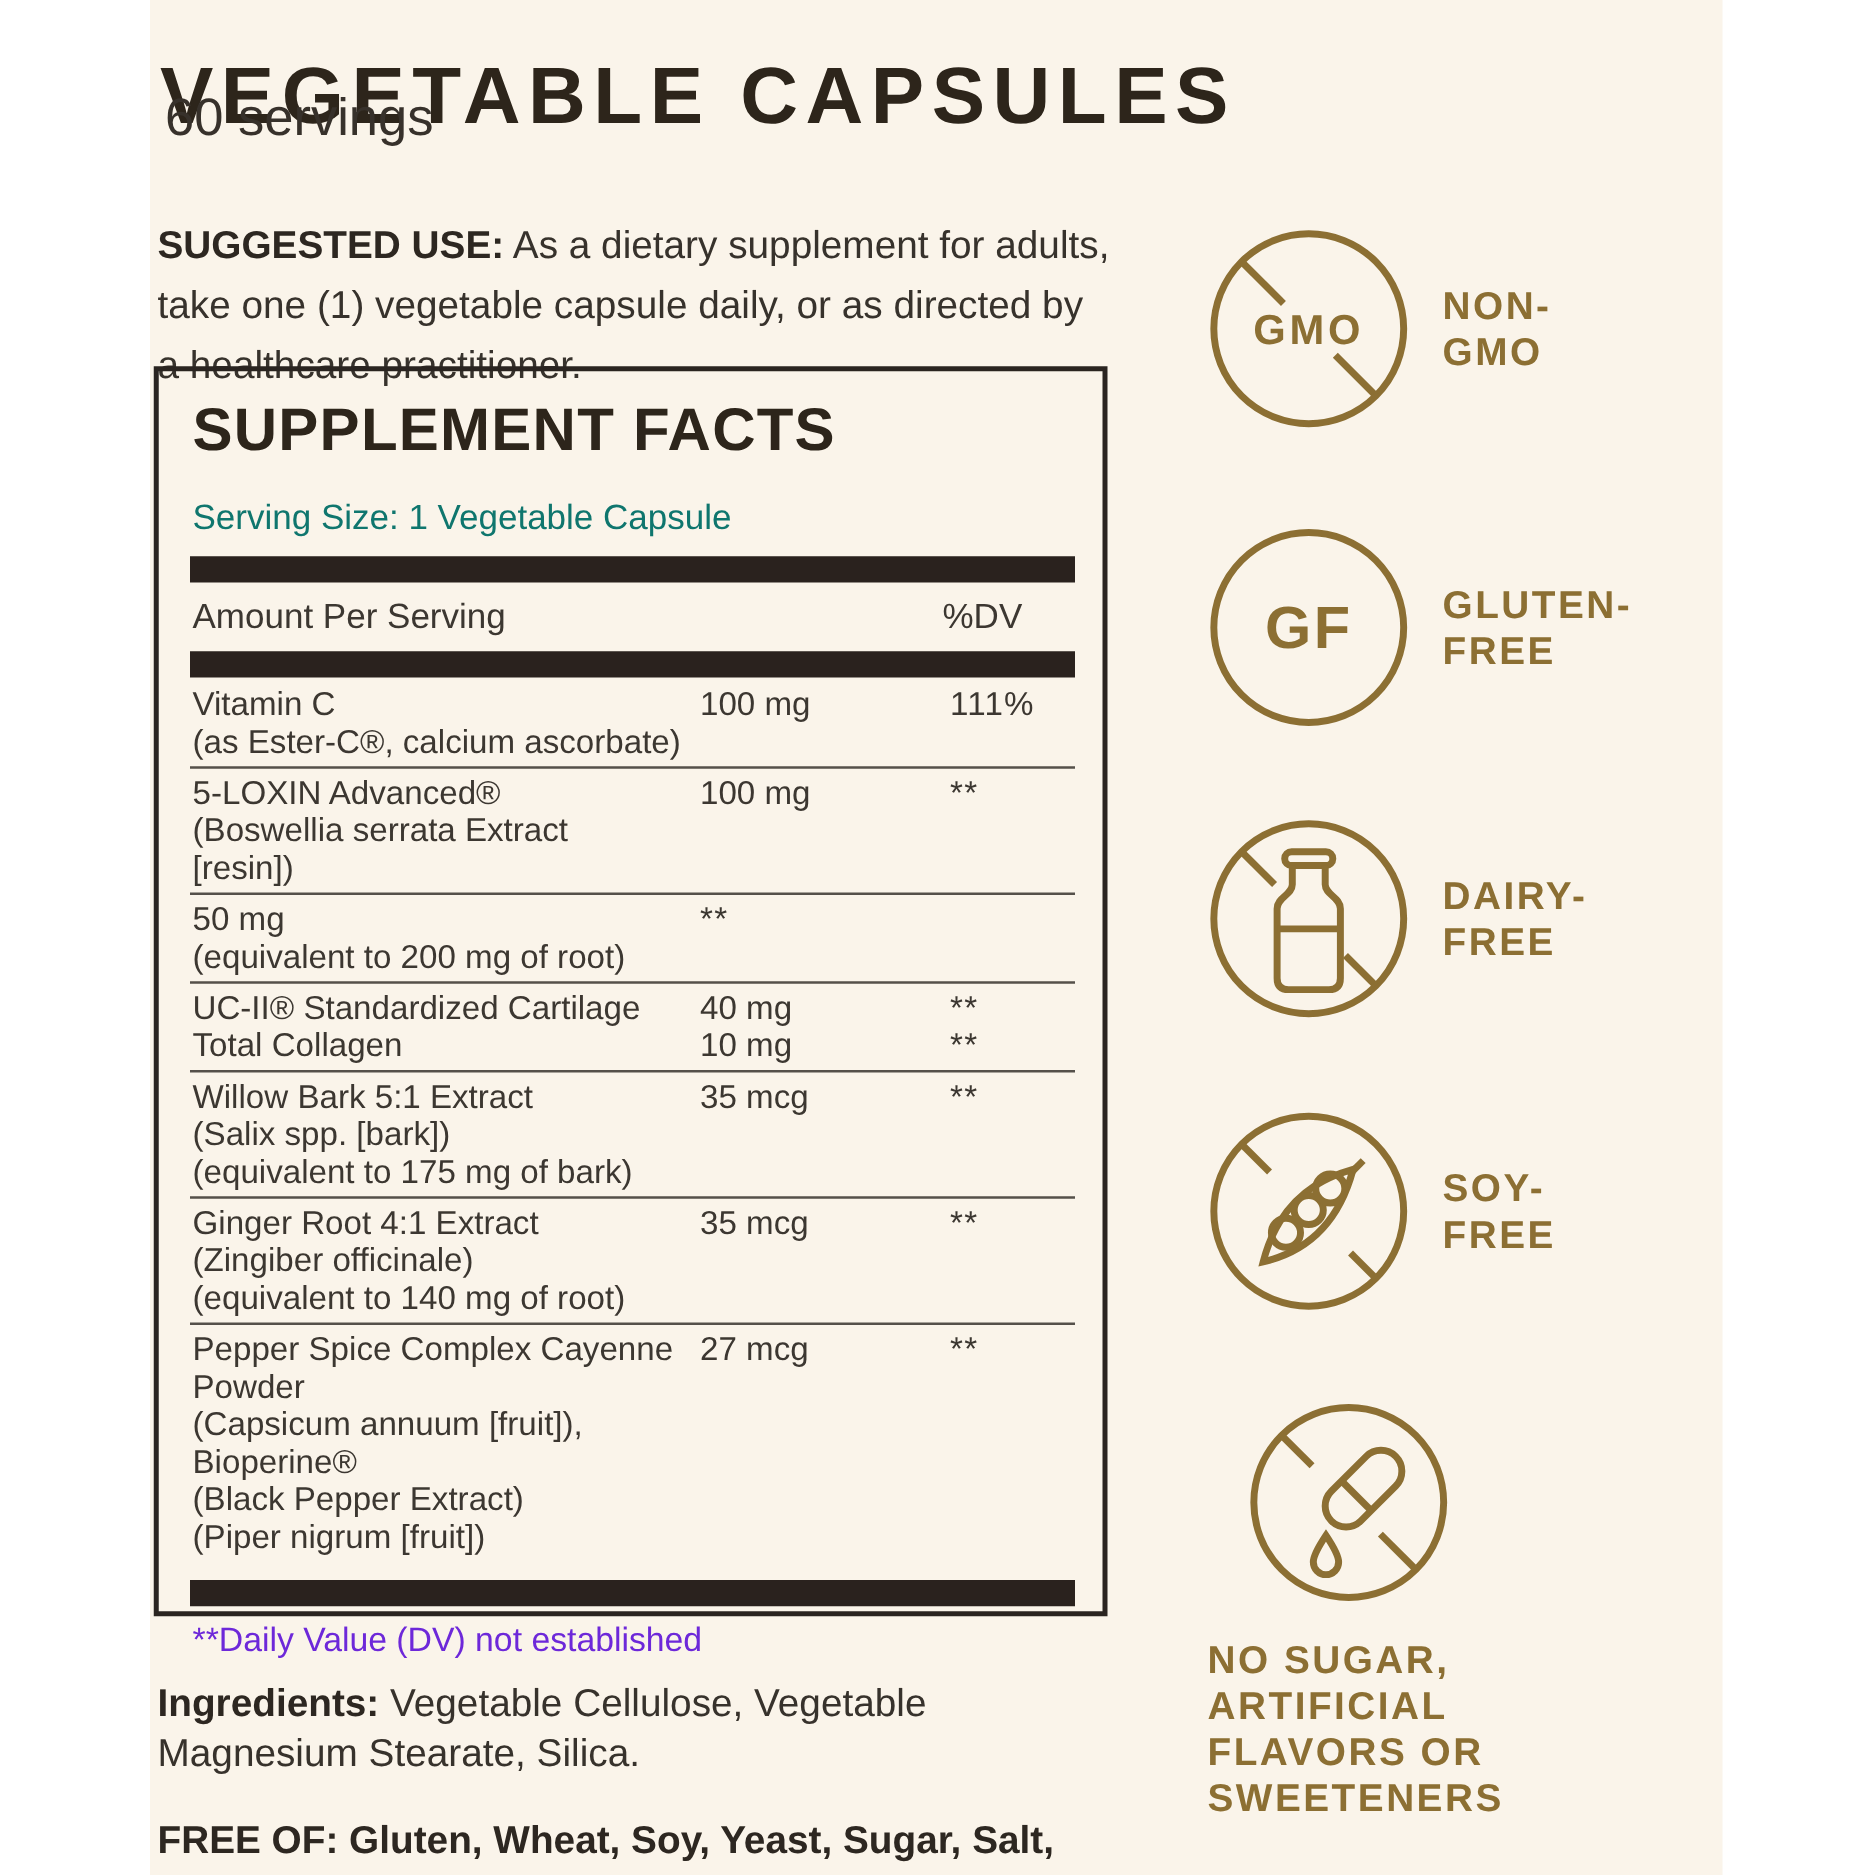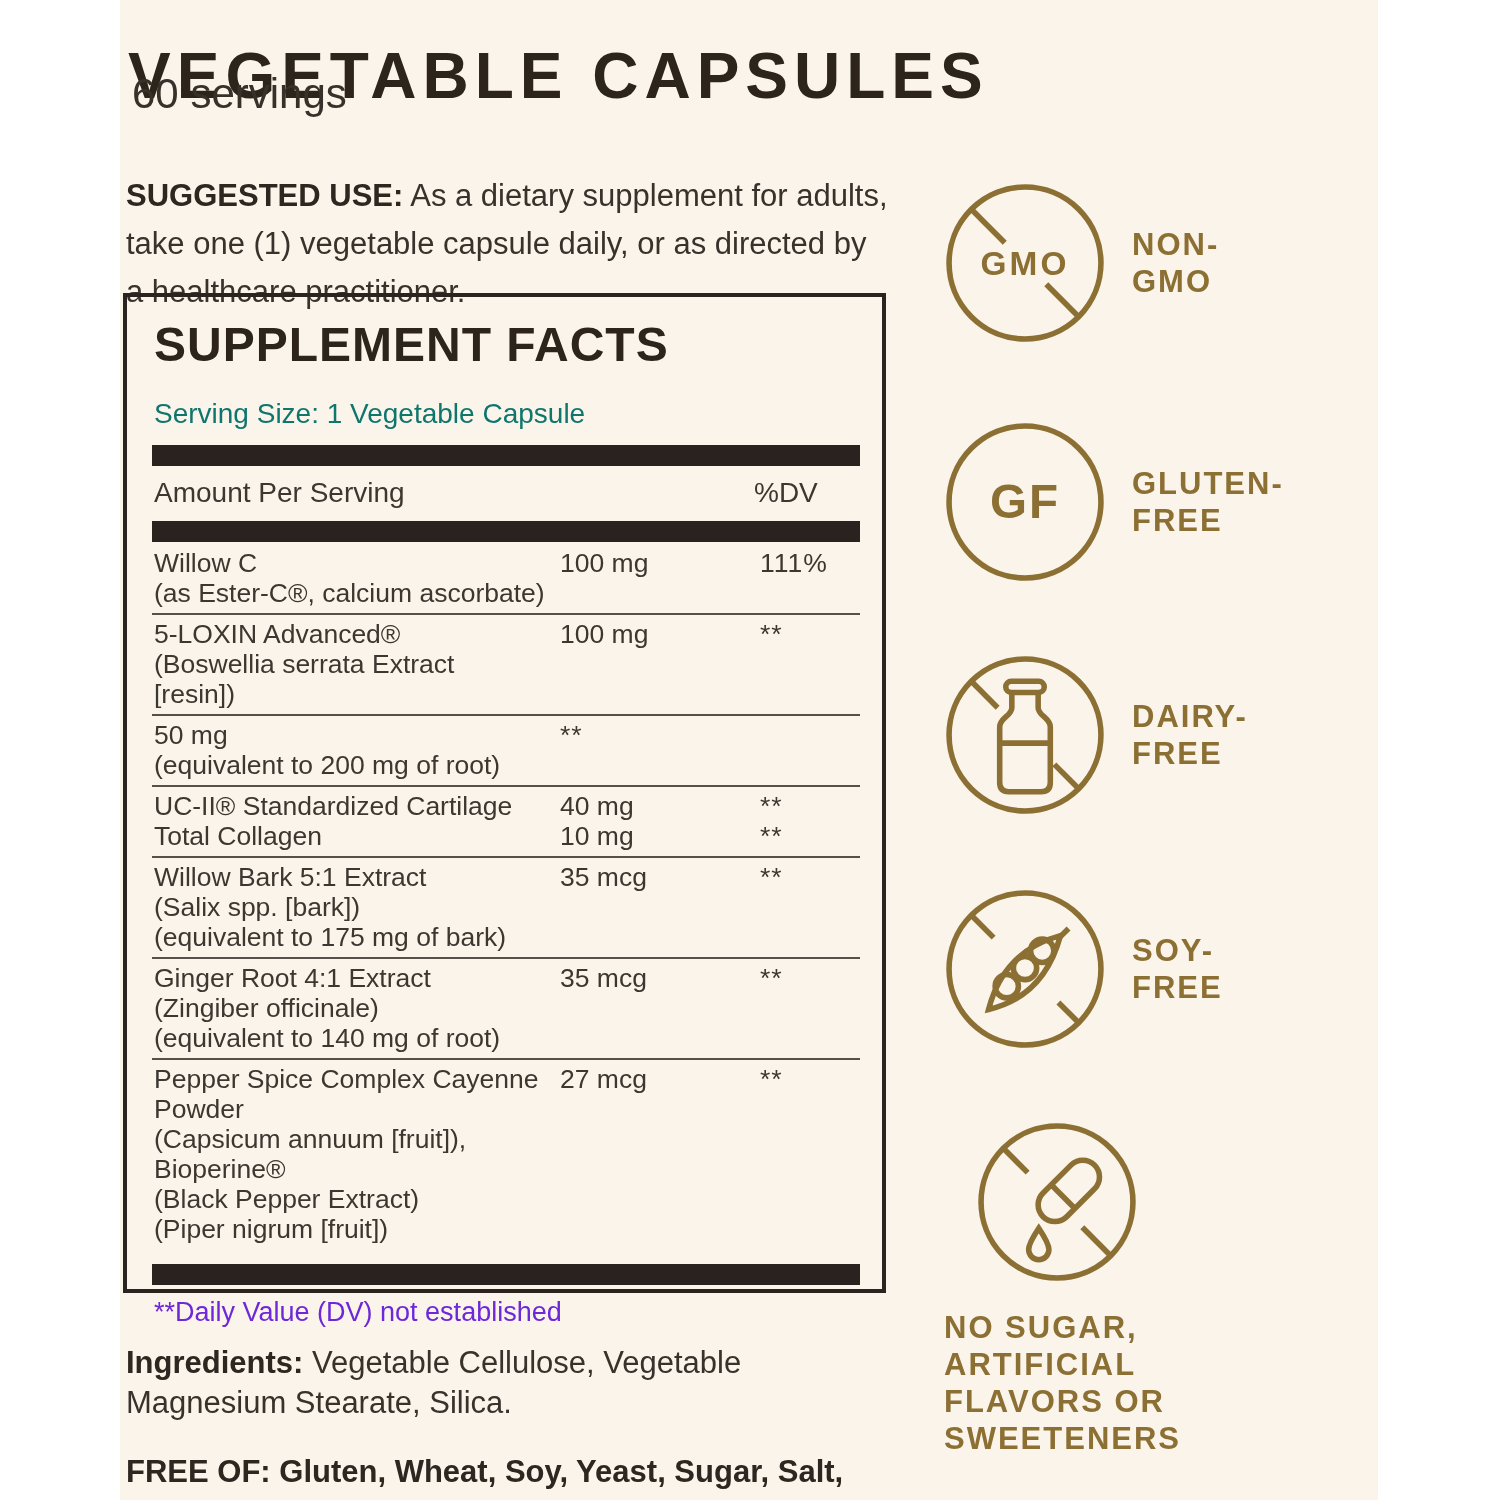--- a/index.html
+++ b/index.html
@@ -34,21 +34,21 @@
   .footnote{padding:12px 2px;font-size:27px;color:#6d28d9;}
 
   
   .ingredients{position:absolute;left:126px;top:1312px;width:720px;font-size:31px;
                line-height:40px;color:#37322c;}
   .ingredients b{color:#2d2721;}
   .freeof{position:absolute;left:126px;top:1418px;width:780px;font-size:31px;
           line-height:45px;font-weight:700;color:#2d2721;}
 
   
-  .badge{position:absolute;left:944px;display:flex;align-items:center;gap:26px;height:162px;justify-content:space-between;}
+  .badge{position:absolute;left:966px;display:flex;align-items:center;gap:26px;height:162px;justify-content:space-between;}
   .badge:nth-of-type(1){top:182px;}
   .badge:nth-of-type(2){top:421px;}
   .badge:nth-of-type(3){top:654px;}
   .badge:nth-of-type(4){top:888px;}
   .badge:nth-of-type(5){top:1121px;flex-direction:column;}
   .badge-icon{width:162px;height:162px;flex:0 0 162px;}
   .badge-label{font-size:31px;font-weight:700;letter-spacing:2px;line-height:37px;
                color:#8c6f33;max-width:225px;}
   .icon-letters{font-family:"Liberation Sans", sans-serif;font-weight:700;fill:#8c6f33;}
 </style>
@@ -68,21 +68,21 @@
     <div class="serving-size">Serving Size: 1 Vegetable Capsule</div>
     <div class="bar"></div>
     <div class="thead">
       <span>Amount Per Serving</span>
       <span>%DV</span>
     </div>
     <div class="bar mid"></div>
     <div class="rows" id="rows">
         <div class="trow">
           <div class="tline">
-    <span class="tname">Willow C</span>
+    <span class="tname">Vitamin C</span>
     <span class="tamount">100 mg</span>
     <span class="tdv">111%</span>
   </div>
           <div class="tline">
     <span class="tname">(as Ester-C®, calcium ascorbate)</span>
     <span class="tamount"></span>
     <span class="tdv"></span>
   </div>
         </div>
         <div class="trow">

